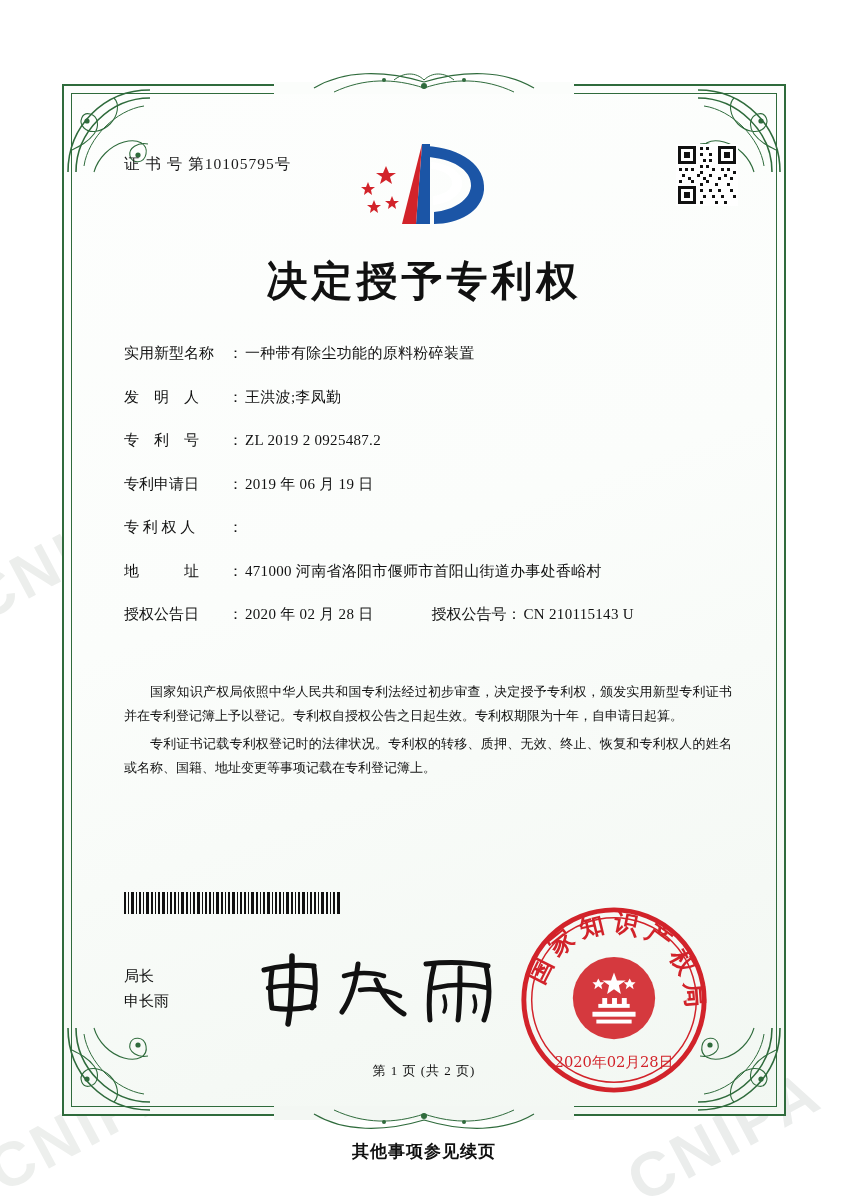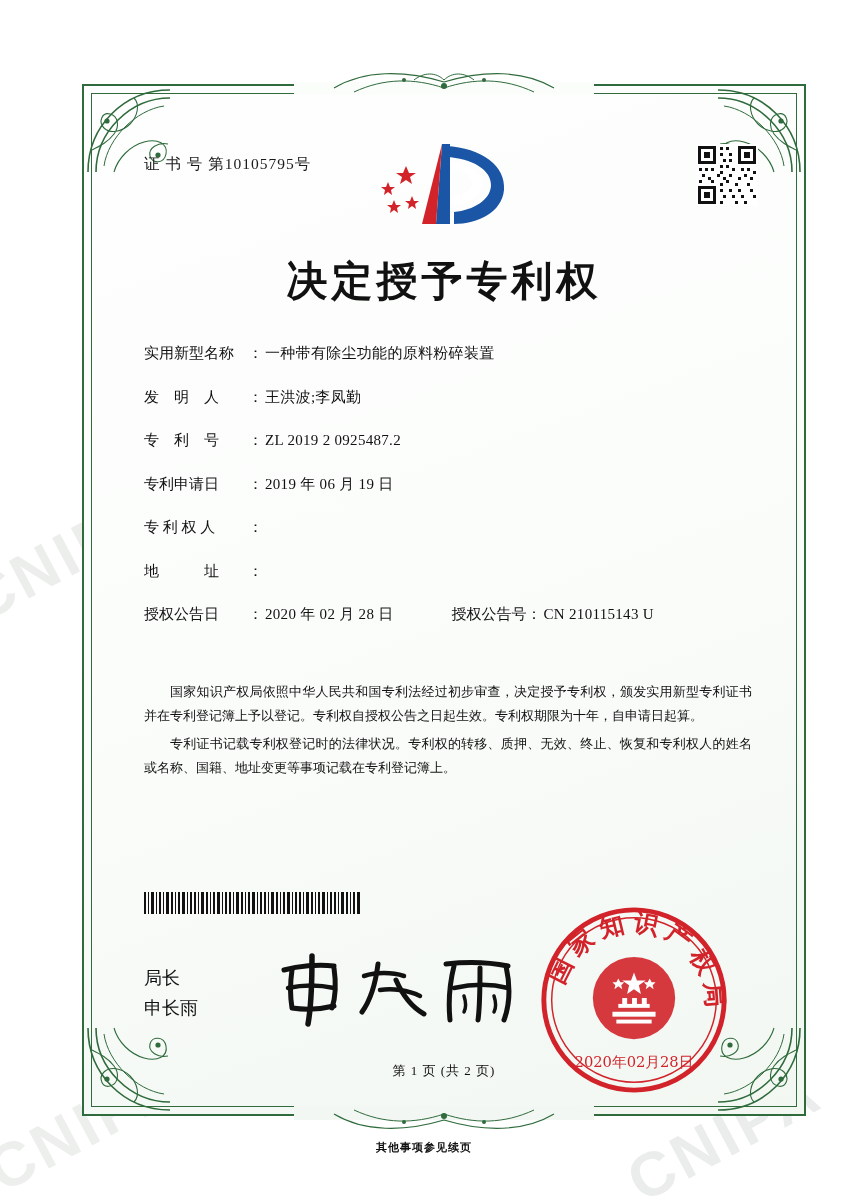--- a/index.html
+++ b/index.html
@@ -42,21 +42,20 @@
 
   
   .cert {
     position: absolute;
     left: 62px;
     top: 84px;
     width: 724px;
     height: 1032px;
     z-index: 2;
     background: linear-gradient(160deg,#fdfefd 0%, #fbfdfb 45%, #f2f7f2 100%);
-    margin-left: 20px;
   }
   .frame-outer {
     position: absolute;
     inset: 0;
     border: 2px solid #2f6b3c;
     box-sizing: border-box;
   }
   .frame-inner {
     position: absolute;
     inset: 9px;
@@ -184,21 +183,21 @@
     left: 44px;
     top: 790px;
     width: 218px;
     height: 22px;
   }
 
   .signature-block {
     position: absolute;
     left: 44px;
     top: 862px;
-    font-size: 18px;
+    font-size: 15px;
     color: #111;
     line-height: 1.65;
   }
 
   .handwriting {
     position: absolute;
     left: 168px;
     top: 848px;
     width: 260px;
     height: 80px;
@@ -222,21 +221,21 @@
     color: #111;
     letter-spacing: 1px;
   }
 
   .footnote {
     position: absolute;
     left: 0;
     right: 0;
     top: 1140px;
     text-align: center;
-    font-size: 11px;
+    font-size: 17px;
     color: #111;
     letter-spacing: 1px;
     z-index: 5;
     font-family: "DejaVu Serif", "Liberation Serif", serif;
     font-weight: bold;
   }
 </style>
 </head>
 <body>
 
@@ -437,20 +436,21 @@
       </div>
 
       <div class="field-row">
         <span class="field-label">专 利 权 人</span>
         <span class="field-colon">：</span>
       </div>
 
       <div class="field-row">
         <span class="field-label">地　　　址</span>
         <span class="field-colon">：</span>
+        <span class="field-value">471000 河南省洛阳市偃师市首阳山街道办事处香峪村</span>
       </div>
 
       <div class="field-row dual">
         <span class="field-label">授权公告日</span>
         <span class="field-colon">：</span>
         <span class="field-value">2020 年 02 月 28 日</span>
         <span class="field-second-label">授权公告号</span>
         <span class="field-colon">：</span>
         <span class="field-value">CN 210115143 U</span>
       </div>

